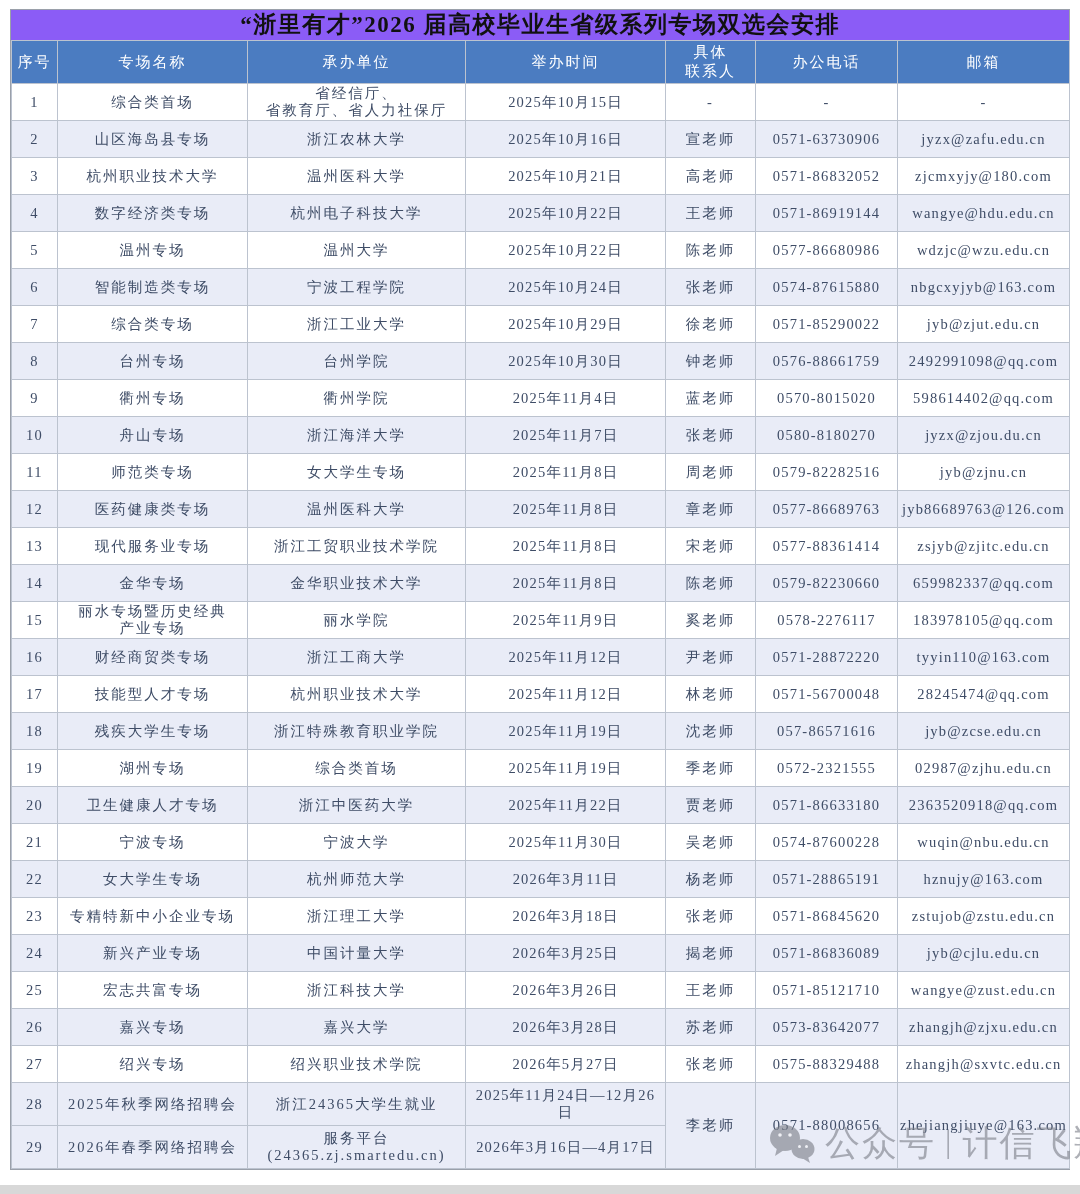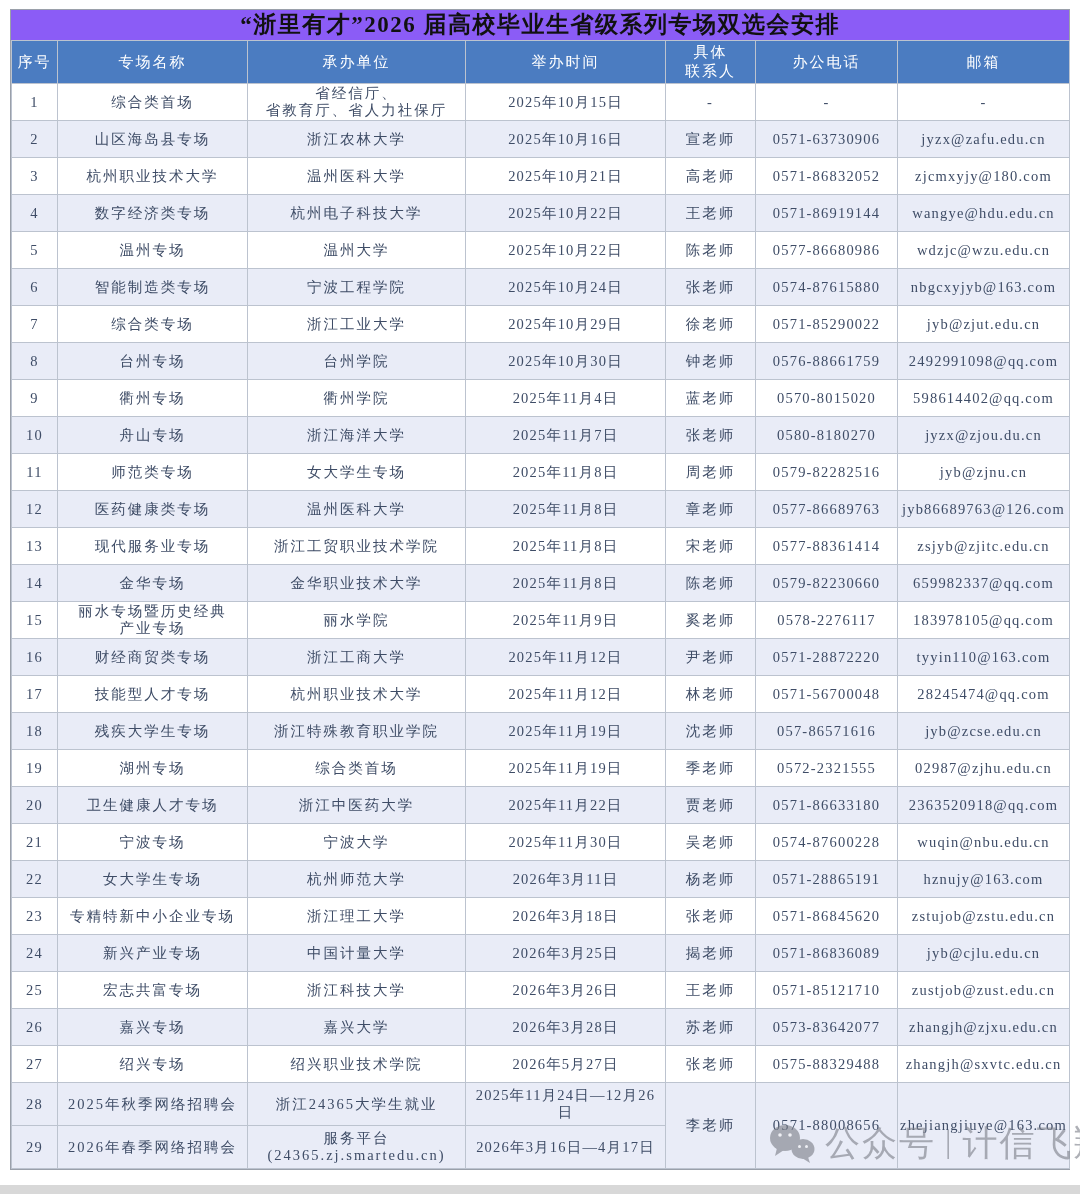--- a/index.html
+++ b/index.html
@@ -297,21 +297,21 @@
           <td class="cell-phone">0571-86836089</td>
           <td class="cell-email">jyb@cjlu.edu.cn</td>
         </tr>
         <tr>
           <td class="cell-no">25</td>
           <td class="cell-name">宏志共富专场</td>
           <td class="cell-org">浙江科技大学</td>
           <td class="cell-date">2026年3月26日</td>
           <td class="cell-contact">王老师</td>
           <td class="cell-phone">0571-85121710</td>
-          <td class="cell-email">zustjob@zust.edu.cn</td>
+          <td class="cell-email">wangye@zust.edu.cn</td>
         </tr>
         <tr class="alt">
           <td class="cell-no">26</td>
           <td class="cell-name">嘉兴专场</td>
           <td class="cell-org">嘉兴大学</td>
           <td class="cell-date">2026年3月28日</td>
           <td class="cell-contact">苏老师</td>
           <td class="cell-phone">0573-83642077</td>
           <td class="cell-email">zhangjh@zjxu.edu.cn</td>
         </tr>

